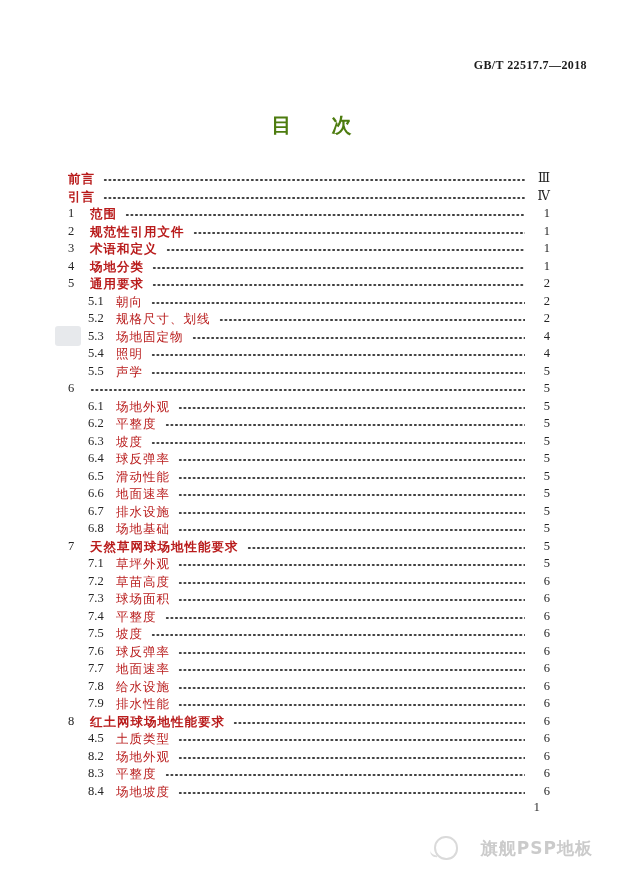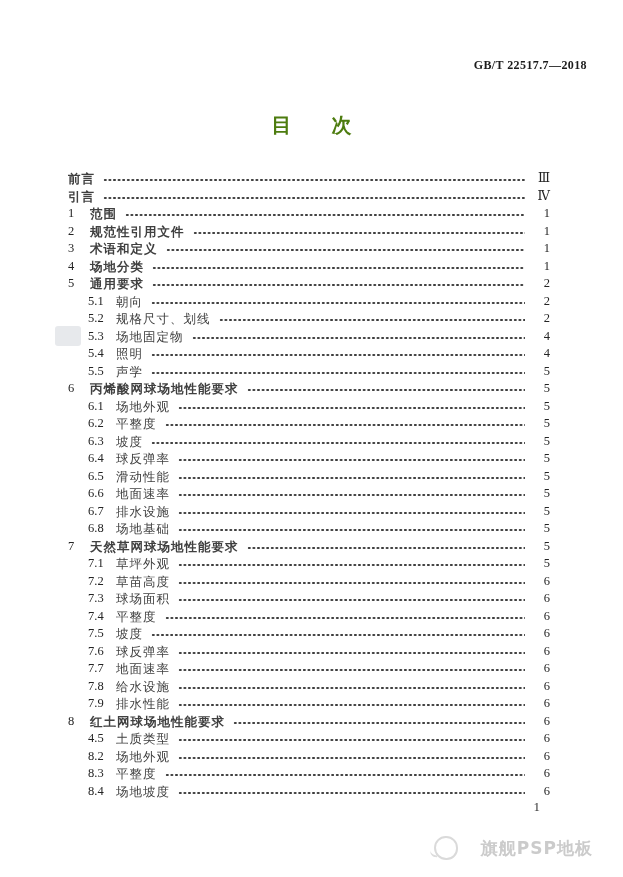--- a/index.html
+++ b/index.html
@@ -37,21 +37,21 @@
     font-family:"Liberation Serif","DejaVu Serif",serif;
     color:#242424;
     flex:0 0 auto;
   }
   .toc-row.ch .num{width:22px;}
   .toc-row.sub{padding-left:20px;}
   .toc-row.sub .num{width:28px;}
   .toc-row .label{
     flex:0 0 auto;
     margin-right:8px;
-    color:#404040;
+    color:#b91c1c;
     text-align:right;
   }
   .toc-row.front .label,
   .toc-row.ch .label{
     font-family:"DejaVu Sans","Liberation Sans",sans-serif;
     font-weight:bold;
     letter-spacing:1px;
   }
   .toc-row.sub .label{
     font-family:"DejaVu Serif","Liberation Serif",serif;
@@ -194,21 +194,20 @@
       <span class="pg">4</span>
     </div>
       <div class="toc-row sub">
       <span class="num">5.5</span>
       <span class="label">声学</span>
       <span class="leader"></span>
       <span class="pg">5</span>
     </div>
       <div class="toc-row ch">
       <span class="num">6</span>
-      <span class="label">丙烯酸网球场地性能要求</span>
       <span class="leader"></span>
       <span class="pg">5</span>
     </div>
       <div class="toc-row sub">
       <span class="num">6.1</span>
       <span class="label">场地外观</span>
       <span class="leader"></span>
       <span class="pg">5</span>
     </div>
       <div class="toc-row sub">

